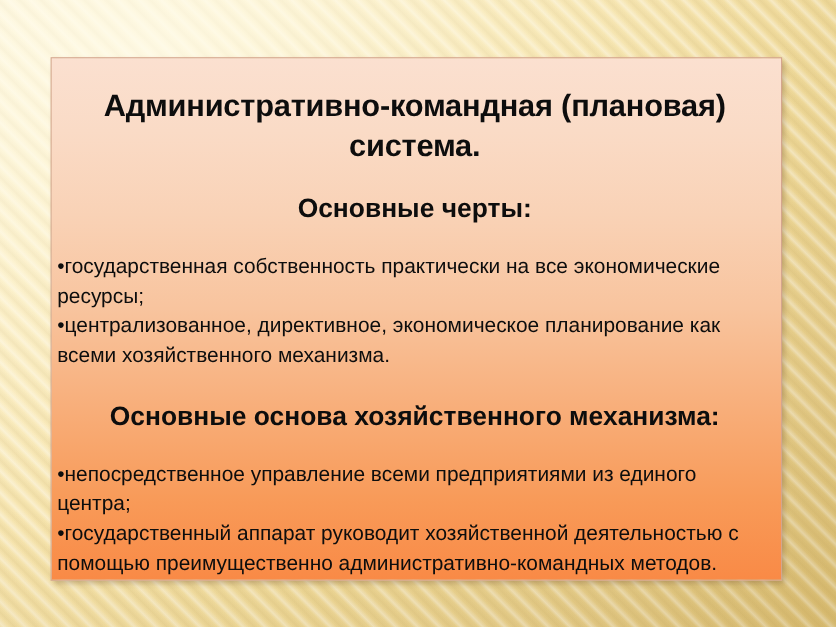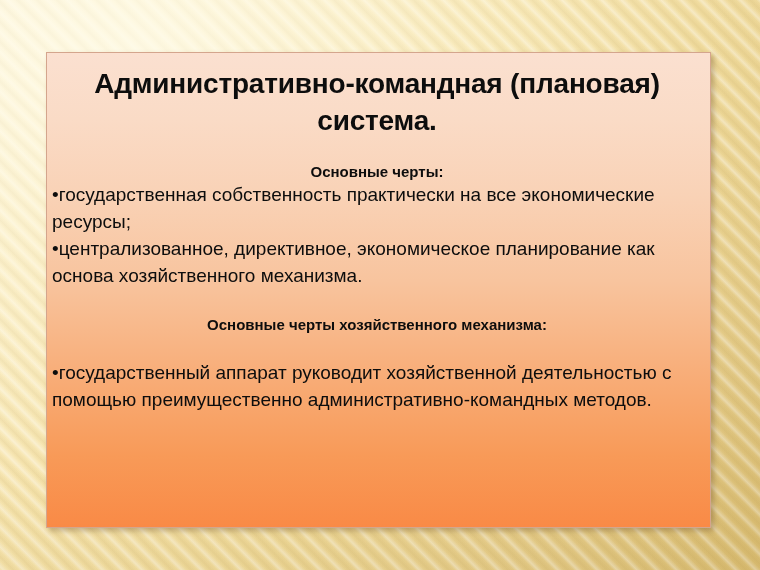--- a/index.html
+++ b/index.html
@@ -80,43 +80,43 @@
     position: absolute;
     left: 46px;
     top: 52px;
     width: 665px;
     box-sizing: border-box;
     padding: 10px 9px 0 6px;
     color: #0d0d0d;
   }
 
   .slide-title {
-    margin: 4px;
+    margin: 16px;
     text-align: center;
     font-size: 28px;
     font-weight: bold;
     line-height: 1.32;
     letter-spacing: -0.2px;
   }
 
   .section-heading {
     text-align: center;
-    font-size: 15px;
+    font-size: 24px;
     font-weight: bold;
     line-height: 1.3;
   }
   .heading-features       { margin-top: 22px; }
   .heading-mechanism      { margin-top: 26px; }
 
   .bullet-list {
     margin: 0;
     padding: 0;
     list-style: none;
   }
-  .bullet-list.group-features  { }
+  .bullet-list.group-features  { margin-top: 24px; }
   .bullet-list.group-mechanism { margin-top: 24px; }
 
   .bullet-item {
     font-size: 19px;
     line-height: 27px;
     text-indent: 0;
   }
   .bullet-item .bullet-mark {
     font-size: 19px;
   }
@@ -133,23 +133,24 @@
   <div id="content-panel"></div>
 
   <div id="text-layer">
 
     <h1 class="slide-title">Административно-командная (плановая) система.</h1>
 
     <div class="section-heading heading-features">Основные черты:</div>
 
     <ul class="bullet-list group-features">
       <li class="bullet-item"><span class="bullet-mark">•</span><span>государственная собственность практически на все экономические ресурсы;</span></li>
-      <li class="bullet-item"><span class="bullet-mark">•</span><span>централизованное, директивное, экономическое планирование как основа хозяйственного механизма.</span></li>
+      <li class="bullet-item"><span class="bullet-mark">•</span><span>централизованное, директивное, экономическое планирование как всеми хозяйственного механизма.</span></li>
     </ul>
 
-    <div class="section-heading heading-mechanism">Основные черты хозяйственного механизма:</div>
+    <div class="section-heading heading-mechanism">Основные основа хозяйственного механизма:</div>
 
     <ul class="bullet-list group-mechanism">
+      <li class="bullet-item"><span class="bullet-mark">•</span><span>непосредственное управление всеми предприятиями из единого центра;</span></li>
       <li class="bullet-item"><span class="bullet-mark">•</span><span>государственный аппарат руководит хозяйственной деятельностью с помощью преимущественно административно-командных методов.</span></li>
     </ul>
 
   </div>
 </div>
 
 </body></html>

